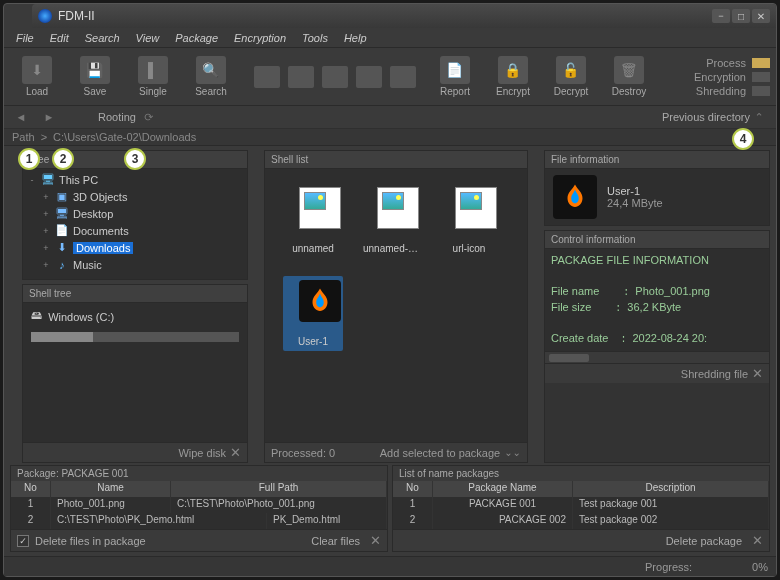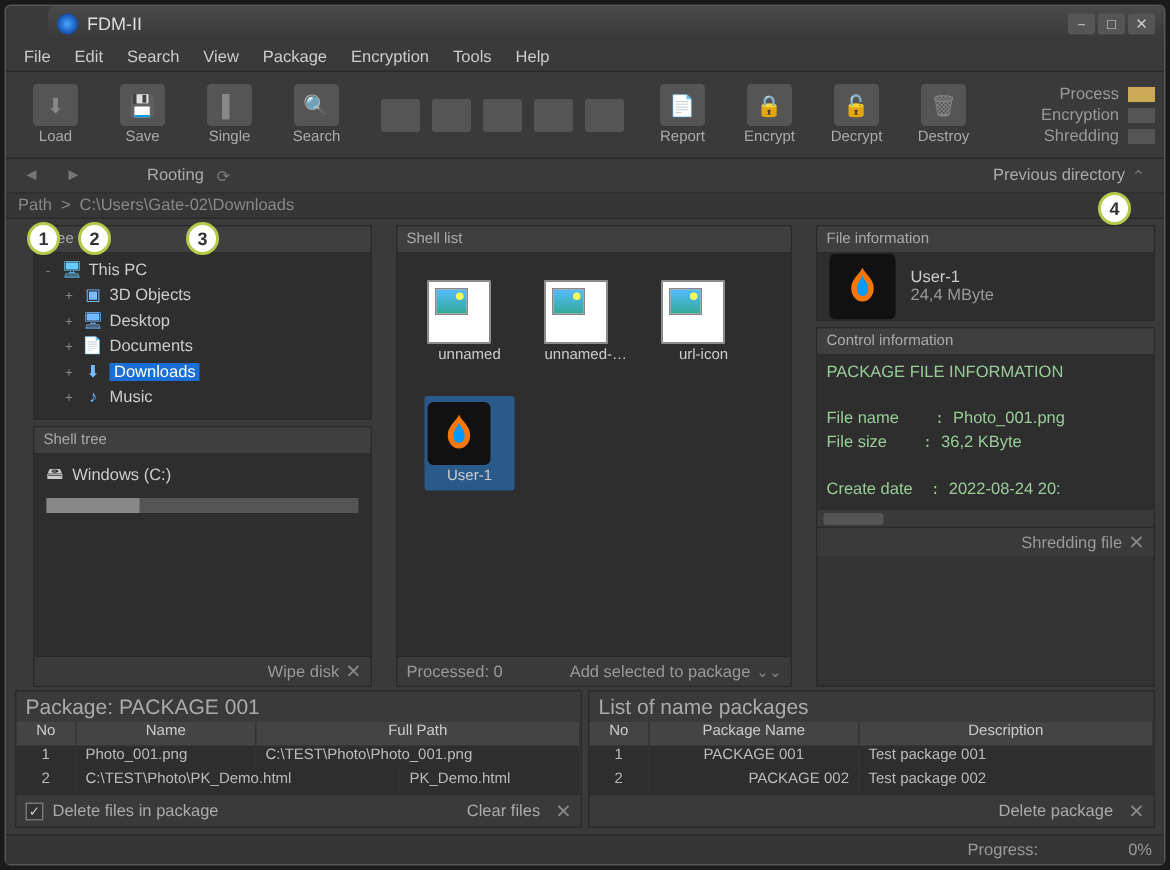--- a/index.html
+++ b/index.html
@@ -4,21 +4,21 @@
 <style>
 * { margin: 0; padding: 0; box-sizing: border-box; font-family: Arial, sans-serif; font-size: 11px; }
 body { background: #1a1a1a; width: 780px; height: 580px; overflow: hidden; color: #aaa; }
 .window { width: 774px; height: 574px; margin: 3px; background: #3a3a3a; border: 1px solid #555; border-radius: 4px; display: flex; flex-direction: column; }
 .titlebar { height: 24px; background: linear-gradient(#4a4a4a,#383838); display: flex; align-items: center; padding: 0 6px; border-radius: 4px 4px 0 0; margin-left: 28px; }
 .titlebar .logo { width: 14px; height: 14px; border-radius: 50%; background: radial-gradient(circle,#4af,#028); margin-right: 6px; }
 .titlebar .title { color: #ddd; font-size: 12px; flex: 1; }
 .winbtns { display: flex; gap: 2px; }
 .winbtn { width: 18px; height: 14px; background: #555; border-radius: 2px; display: flex; align-items: center; justify-content: center; color: #ccc; font-size: 10px; cursor: pointer; }
 .menubar { height: 20px; display: flex; align-items: center; padding: 0 4px; background: #3a3a3a; border-bottom: 1px solid #2a2a2a; }
-.menuitem { padding: 2px 8px; color: #ccc; cursor: pointer; }
+.menuitem { padding: 2px 8px; color: #ccc; cursor: pointer; font-style: italic; }
 .toolbar { height: 58px; background: #3a3a3a; display: flex; align-items: center; padding: 2px 6px; border-bottom: 1px solid #2a2a2a; }
 .tbtn { width: 54px; height: 52px; display: flex; flex-direction: column; align-items: center; justify-content: center; color: #aaa; cursor: pointer; margin-right: 4px; }
 .tbtn .ticon { width: 30px; height: 28px; background: #555; border-radius: 3px; margin-bottom: 2px; display:flex;align-items:center;justify-content:center;color:#888;font-size:14px; }
 .tbtn .tlabel { font-size: 10px; }
 .tgroup2 { display: flex; gap: 8px; margin-left: 12px; }
 .tmini { width: 26px; height: 22px; background: #555; border-radius: 2px; cursor:pointer; }
 .status-right { margin-left: auto; display: flex; flex-direction: column; gap: 2px; text-align: right; font-size: 10px; color: #999; }
 .status-right div { display:flex; align-items:center; justify-content:flex-end; gap:6px; }
 .status-right .box { width:18px; height:10px; background:#555; }
 .navbar { height: 22px; display: flex; align-items: center; padding: 0 8px; background: #3a3a3a; position: relative; }
@@ -35,34 +35,34 @@
 .tree { padding:2px 4px; color:#ccc; }
 .treerow { display:flex; align-items:center; height:17px; gap:4px; cursor:pointer; }
 .treerow .exp { width:10px; text-align:center; color:#888; font-size:9px; }
 .treerow .ticn { width:14px; height:13px; display:flex;align-items:center;justify-content:center; font-size:11px; }
 .treerow.sel .lbl { background:#1a6fd6; color:#fff; padding:0 3px; }
 .icn-pc{color:#6cf}.icn-fold{color:#7bf}.icn-music{color:#6bf}
 .drive { padding:4px 8px; color:#ccc; display:flex; align-items:center; gap:6px; }
 .drive-bar { margin:2px 8px 6px 8px; height:10px; background:#555; position:relative; }
 .drive-bar::after { content:''; position:absolute; left:0;top:0;bottom:0; width:30%; background:#888; }
 .shell { display:flex; flex-wrap:wrap; gap:18px; padding:14px 18px; align-content:flex-start; }
-.sitem { width:60px; display:flex; flex-direction:column; align-items:flex-start; gap:2px; cursor:pointer; padding:4px 2px; border-radius:2px;}
+.sitem { width:60px; display:flex; flex-direction:column; align-items:flex-end; gap:14px; cursor:pointer; padding:4px 2px; border-radius:2px;}
 .sitem.sel { background:#2a5a8a; }
 .sitem .sicn { width:42px; height:42px; background:#fff; border:1px solid #888; display:flex;align-items:center;justify-content:center; position:relative; }
 .sitem .sicn.flame { background:#111; border:none; border-radius:4px; }
 .slabel { color:#ccc; font-size:10px; text-align:center; white-space:nowrap; overflow:hidden; text-overflow:ellipsis; width:100%; }
 .flame-svg { width:30px; height:30px; }
 .fileinfo { display:flex; align-items:center; gap:10px; padding:8px; }
 .fileinfo .big { width:44px;height:44px;background:#111;border-radius:4px;display:flex;align-items:center;justify-content:center; }
 .ctrl-body { font-family:'Courier New',monospace; font-size:10px; color:#9c9; padding:4px 6px; line-height:15px; white-space:pre; overflow:hidden; background:#2e2e2e; }
 .scrollh { height:12px; background:#3a3a3a; border-top:1px solid #2a2a2a; position:relative; }
 .scrollh::after { content:''; position:absolute; left:4px; top:2px; height:8px; width:40px; background:#555; border-radius:2px; }
 .bottom { display:flex; gap:4px; padding:0 6px 4px 6px; background:#3a3a3a; }
 .bpanel { flex:1; background:#333; border:1px solid #2a2a2a; display:flex; flex-direction:column; }
-.bpanel-hdr { padding:2px 6px; color:#aaa; font-size:14px; background:#3a3a3a; }
+.bpanel-hdr { padding:2px 6px; color:#aaa; font-size:10px; background:#3a3a3a; }
 .table { flex:1; background:#2e2e2e; }
 .thead { display:flex; background:#444; height:16px; }
 .th { border-right:1px solid #333; padding:1px 6px; color:#ccc; font-size:10px; text-align:center; }
 .tr { display:flex; height:16px; }
 .td { border-right:1px solid #333; padding:1px 6px; color:#bbb; font-size:10px; overflow:hidden; white-space:nowrap; }
 .bpanel-ftr { height:22px; display:flex; align-items:center; padding:0 6px; gap:6px; color:#aaa; font-size:10px; background:#3a3a3a; border-top:1px solid #2a2a2a; }
 .chk { width:12px;height:12px;border:1px solid #777;background:#333;display:flex;align-items:center;justify-content:center;color:#ccc;font-size:9px; }
 .statusbar { height:20px; background:#363636; border-top:1px solid #2a2a2a; display:flex; align-items:center; padding:0 8px; color:#999; font-size:10px; }
 .xicon { font-size:13px; color:#888; margin-left:4px; cursor:pointer; }
 .dblchev { font-size:10px; color:#888; margin-left:4px; cursor:pointer; }
@@ -264,21 +264,21 @@
         <div class="panel-ftr">
             <span>Processed: 0</span>
             <div class="spacer"></div>
             <span>Add selected to package</span>
             <span class="dblchev">⌄⌄</span>
           </div>
       </div>
     </div>
 
     <div class="col" style="width:238px">
-      <div class="panel" style="height:64px">
+      <div class="panel" style="height:76px">
         <div class="panel-hdr">File information</div>
         <div class="panel-body fileinfo">
           <div class="big">
               <svg class="flame-svg" viewBox="0 0 24 24">
                 <path d="M12 2C10 6 6 8 6 13c0 4 3 7 6 7s6-3 6-7c0-5-4-7-6-11z" fill="#f70"></path>
                 <path d="M12 6c-1 3-3 4-3 7 0 2 1 4 3 4s3-2 3-4c0-3-2-4-3-7z" fill="#09f"></path>
               </svg>
             </div>
           <div>
             <div style="color:#ccc">User-1</div>

